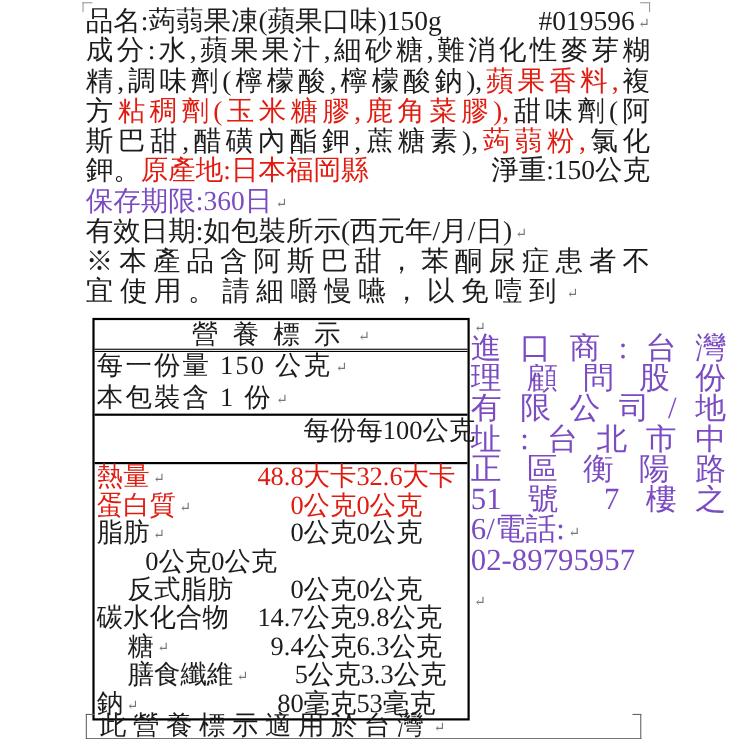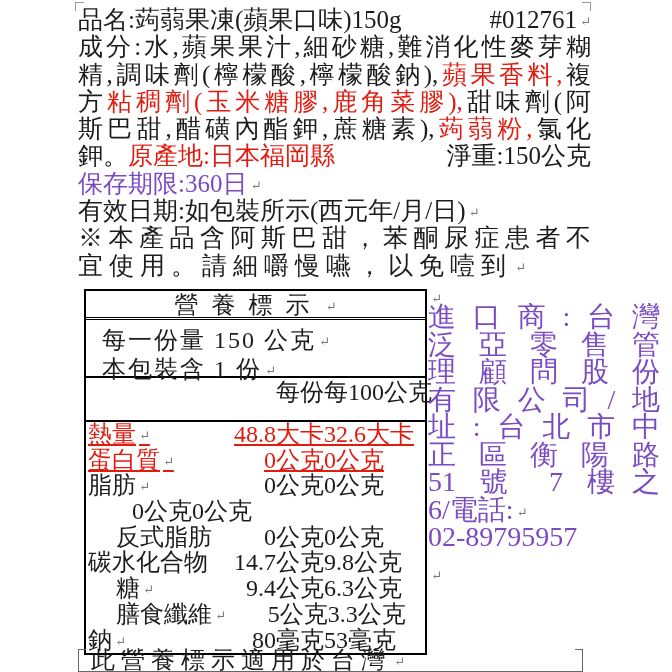--- a/index.html
+++ b/index.html
@@ -16,29 +16,29 @@
   .just { text-align:justify; text-align-last:justify; white-space:normal; overflow:hidden; }
   .flexln { display:flex; justify-content:space-between; }
   .sp9  { letter-spacing:0; }
   .sp10 { letter-spacing:6px; }
 
   
   .ntable { position:absolute; left:84px; top:289px; width:343px; border:2px solid #000;
             font-size:24px; background:#fff; }
   .t-title   { text-align:center; height:29px; line-height:29px; letter-spacing:13px;
                border-bottom:3px double #000; }
-  .t-serving { height:29px; line-height:40px; letter-spacing:2px; padding-left:16px; }
+  .t-serving { height:29px; line-height:26px; letter-spacing:2px; padding-left:2px; }
   .t-serving.last { border-bottom:2px solid #000; }
   .t-colhead { display:flex; height:44px; line-height:28px; border-bottom:2px solid #000; }
   .t-row  { display:flex; height:25.7px; line-height:25.7px; }
   .t-name { flex:1; white-space:nowrap; padding-left:2px; }
   .t-v1   { width:106px; text-align:right; white-space:nowrap; }
   .t-v2   { width:101px; text-align:left; white-space:nowrap; }
   .indent .t-name { padding-left:30px; }
-  .t-row.red .t-name, .t-row.red .t-v1, .t-row.red .t-v2 { color:#e01c10;text-decoration:underline; }
+  .t-row.red .t-name, .t-row.red .t-v1, .t-row.red .t-v2 { color:#e01c10; }
 
   
   .importer { position:absolute; left:428px; top:288px; width:232px; font-size:28px; }
   .imp-mark { height:15px; line-height:15px; }
   .imp-ln   { height:27.5px; line-height:27.5px; color:#7b4bc2; white-space:nowrap; }
   .imp-just { text-align:justify; text-align-last:justify; white-space:normal; overflow:hidden; }
   .imp-gap  { height:14px; }
 
   
   .footer-box { position:absolute; left:78px; top:649px; width:505px; height:23px;
@@ -55,21 +55,21 @@
 </style>
 </head>
 <body>
 
 <i class="corner-tl"></i>
 <i class="corner-tr"></i>
 
 <div class="main">
   <div class="ln flexln">
     <span>品名:蒟蒻果凍(蘋果口味)150g</span>
-    <span><span>#012761</span><span class="mark">↵</span></span>
+    <span><span>#019596</span><span class="mark">↵</span></span>
   </div>
   <div class="ln just">成分:水,蘋果果汁,細砂糖,難消化性麥芽糊</div>
   <div class="ln just">
     <span>精,調味劑(檸檬酸,檸檬酸鈉),</span><span class="red">蘋果香料,</span><span>複</span>
   </div>
   <div class="ln just">
     <span>方</span><span class="red">粘稠劑(玉米糖膠,鹿角菜膠),</span><span>甜味劑(阿</span>
   </div>
   <div class="ln just">
     <span>斯巴甜,醋磺內酯鉀,蔗糖素),</span><span class="red">蒟蒻粉,</span><span>氯化</span>
@@ -141,21 +141,20 @@
   <div class="t-row">
     <span class="t-name"><span>鈉</span><span class="mark">↵</span></span>
     <span class="t-v1">80毫克</span>
     <span class="t-v2">53毫克</span>
   </div>
 </div>
 
 <div class="importer">
   <div class="imp-mark"><span class="mark">↵</span></div>
   <div class="imp-ln imp-just">進口商:台灣</div>
-  <div class="imp-ln imp-just">泛亞零售管</div>
   <div class="imp-ln imp-just">理顧問股份</div>
   <div class="imp-ln imp-just">有限公司/地</div>
   <div class="imp-ln imp-just">址:台北市中</div>
   <div class="imp-ln imp-just">正區衡陽路</div>
   <div class="imp-ln imp-just">51 號 7 樓之</div>
   <div class="imp-ln">
     <span>6/電話:</span><span class="mark">↵</span>
   </div>
   <div class="imp-ln">02-89795957</div>
   <div class="imp-gap"></div>

